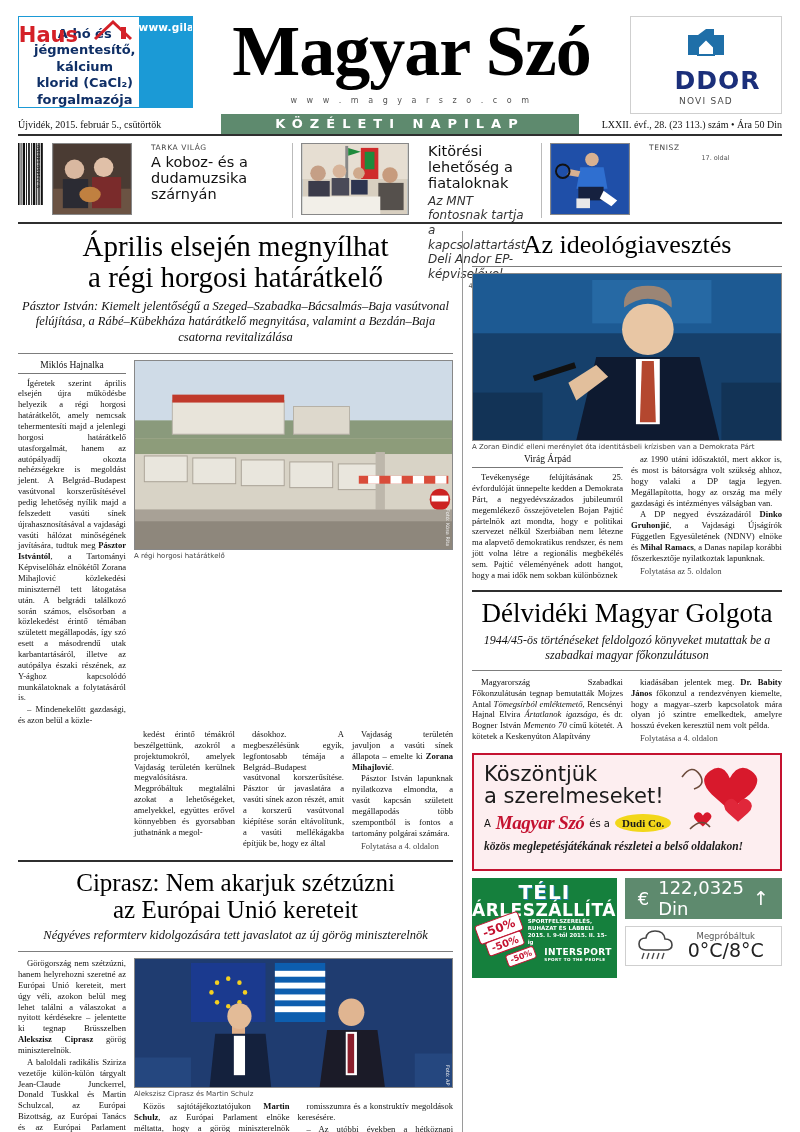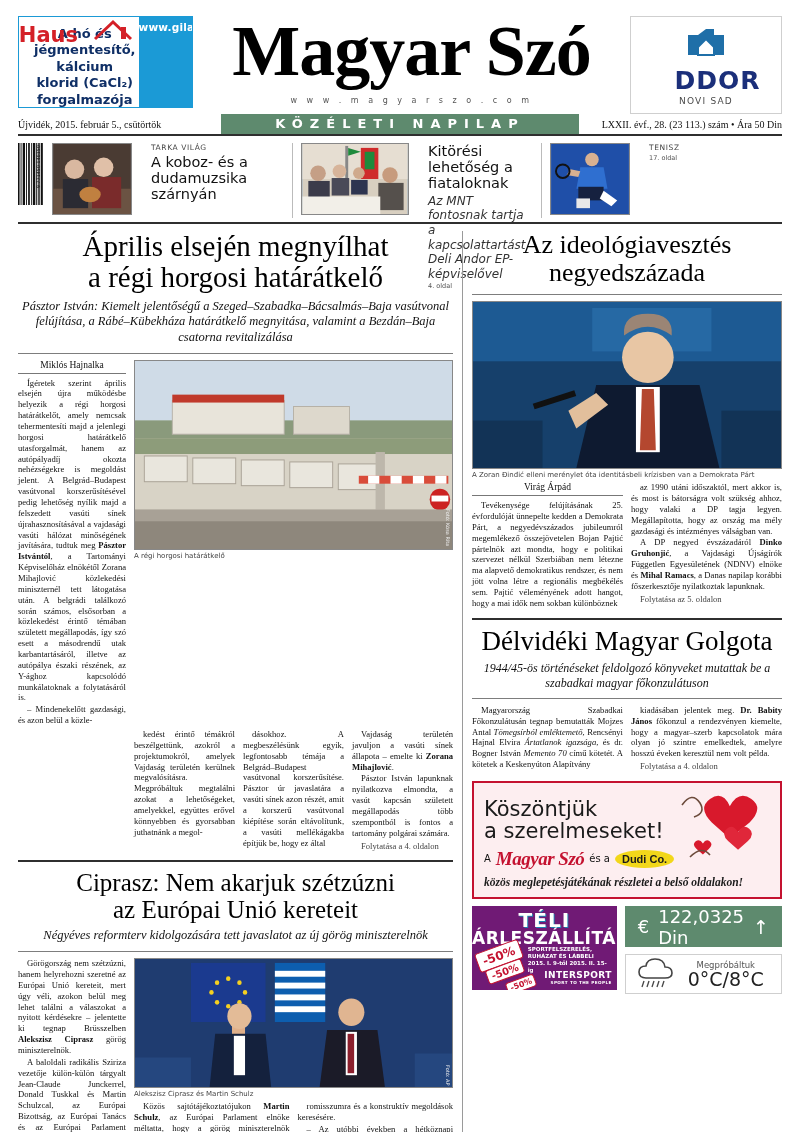--- a/index.html
+++ b/index.html
@@ -111,21 +111,21 @@
     font-family: "DejaVu Sans", sans-serif; font-size: 14.5px;
     line-height: 1.12; color: #111; font-weight: normal;
   }
   .teaser-head.sm { font-size: 12.5px; }
   .teaser-sub {
     font-family: "DejaVu Sans", sans-serif; font-style: italic;
     font-size: 12px; line-height: 1.22; color: #333; margin-top: 2px;
   }
   .teaser-page {
     font-family: "DejaVu Sans", sans-serif; font-size: 6.5px;
-    color: #555; text-align: left; margin-top: 1px;
+    color: #555; text-align: center; margin-top: 1px;
   }
   .vsep { width: 1px; background: #bbb; }
 
   
   .main { display: flex; gap: 9px; padding-top: 7px; }
   .col-left { width: 455px; }
   .col-right { width: 310px; }
   .vrule { width: 1px; background: #9a9a9a; }
 
   
@@ -176,66 +176,66 @@
   .cipras-photo { width: 100%; height: 130px; }
 
   .flow { display: flex; gap: 8px; }
   .flow > div { flex: 1; }
 
   b, strong { font-weight: bold; }
 
   
   .love-ad {
     border: 2px solid #c41230; background: #fdeef0; height: 118px;
-    position: relative; overflow: hidden; padding: 15px 10px;
+    position: relative; overflow: hidden; padding: 8px 10px;
   }
   .love-l1 {
     font-family: "DejaVu Sans", sans-serif; font-size: 21px;
     line-height: 1.06; color: #1a1a1a;
   }
   .love-row { display: flex; align-items: center; gap: 5px; margin-top: 5px; }
   .love-a { font-family: "DejaVu Sans", sans-serif; font-size: 10px; }
   .love-ms {
     font-family: "Liberation Serif", serif; font-weight: bold; font-style: italic;
     font-size: 19px; color: #c41230; letter-spacing: -0.5px;
   }
   .dudi {
-    background: #f2d71a; color: #1a1a1a; font-family: Liberation Sans, sans-serif;
+    background: #f2d71a; color: #1a1a1a; font-family: Liberation Serif, serif;
     font-weight: bold; font-size: 11px; padding: 3px 7px; border-radius: 50%;
     position: relative;
   }
   .love-foot {
     font-family: "Liberation Serif", serif; font-style: italic; font-weight: bold;
     font-size: 11.5px; margin-top: 6px; color: #1a1a1a;
   }
   .hearts { position: absolute; right: 6px; top: 4px; }
 
   .bottom-row { display: flex; gap: 8px; margin-top: 7px; }
   .intersport {
-    width: 148px; height: 84px; background: #701a75; position: relative;
+    width: 148px; height: 100px; background: #15803d; position: relative;
     overflow: hidden;
   }
   .isp-title {
     font-family: "DejaVu Sans", sans-serif; font-weight: bold; font-size: 20px;
     color: #fff; text-align: center; letter-spacing: 1px; line-height: 1;
     padding-top: 4px; text-shadow: 1px 1px 0 #1d7fae;
   }
   .isp-sub {
     font-family: "DejaVu Sans", sans-serif; font-weight: bold; font-size: 17px;
     color: #fff; text-align: center; letter-spacing: 0.5px; line-height: 1;
   }
   .isp-small {
     position: absolute; right: 5px; top: 40px; width: 84px;
     font-family: "DejaVu Sans", sans-serif; font-weight: bold; font-size: 5.5px;
     color: #fff; line-height: 1.3; text-align: left;
   }
   .isp-brand {
-    position: absolute; right: 5px; bottom: 5px;
+    position: absolute; right: 5px; bottom: 16px;
     font-family: "DejaVu Sans", sans-serif; font-weight: bold; font-size: 9px;
-    color: #fff; letter-spacing: 0.4px; text-align: right;
+    color: #fff; letter-spacing: 0.4px;
   }
   .isp-brand small { display: block; font-size: 4.2px; letter-spacing: 0.4px; }
   .tag {
     position: absolute; background: #fff; color: #c41230; font-weight: bold;
     font-family: "DejaVu Sans", sans-serif; border-radius: 3px;
     transform: rotate(-20deg); border: 1px solid #c41230;
   }
 
   .right-widgets { flex: 1; display: flex; flex-direction: column; gap: 7px; }
   .euro-box {
@@ -543,21 +543,20 @@
         </div>
       </div>
     </div>
 
     <div class="vrule"></div>
 
     <div class="col-right">
 
       <div>
         <div class="hl r">Az ideológiavesztés</div>
-        <div class="hl r">negyedszázada</div>
         <div class="rule-thin"></div>
 
         <div class="dp-photo photo">
           <svg viewBox="0 0 310 168" width="100%" height="100%" preserveAspectRatio="none">
             <rect width="310" height="168" fill="#16406b"></rect>
             <rect x="0" y="0" width="310" height="60" fill="#1d5a93"></rect>
             <rect x="120" y="6" width="120" height="44" fill="#2f78b5" opacity="0.5"></rect>
             <circle cx="176" cy="56" r="26" fill="#e8c6a4"></circle>
             <path d="M152 34 q24 -18 48 0 q2 -22 -24 -22 q-26 0 -24 22Z" fill="#9b8575"></path>
             <path d="M124 84 L228 84 L248 168 L104 168 Z" fill="#0e1a30"></path>

